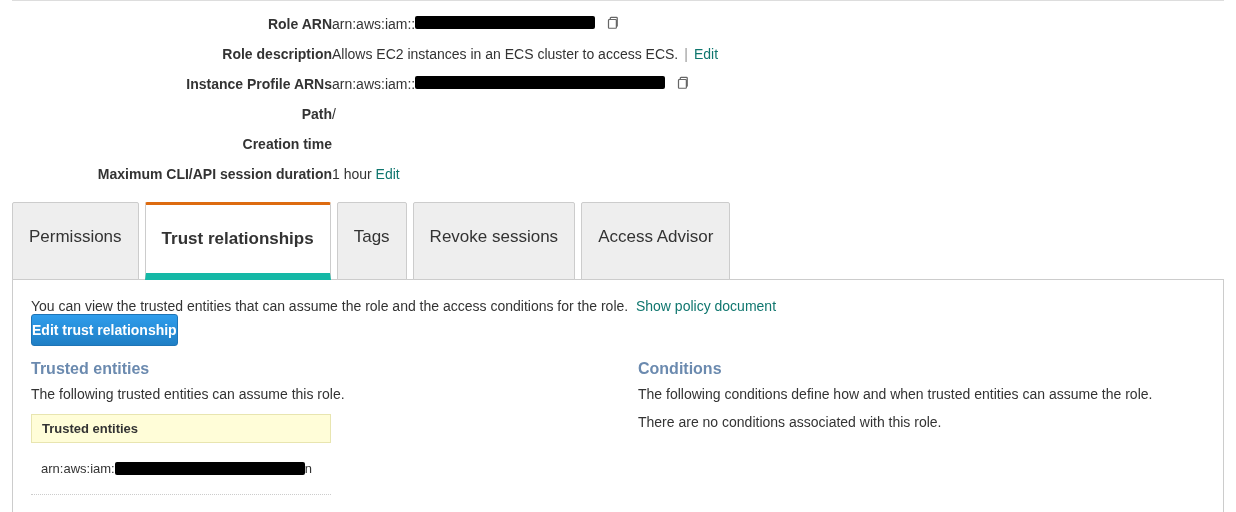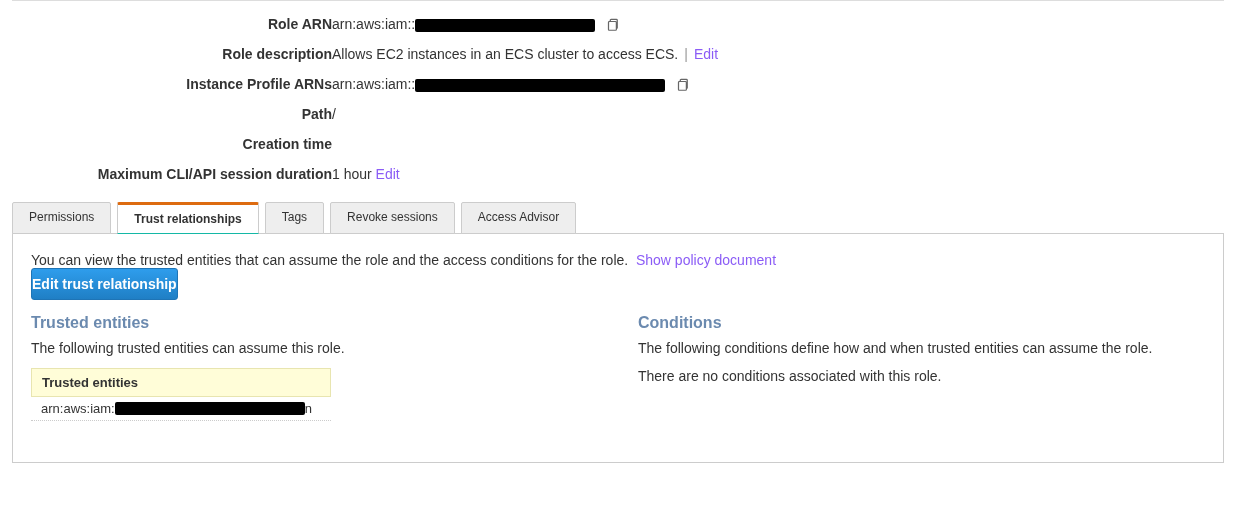--- a/index.html
+++ b/index.html
@@ -20,59 +20,59 @@
     .detail-label {
       width: 320px;
       text-align: right;
       font-weight: bold;
       color: #333;
     }
     .detail-value {
       flex: 1;
       color: #333;
       display: flex;
-      align-items: flex-end;
+      align-items: flex-start;
       flex-wrap: wrap;
     }
     .redacted {
       display: inline-block;
       background: #000;
       height: 13px;
       vertical-align: middle;
       border-radius: 2px;
     }
     .copy-icon {
       display: inline-flex;
       margin-left: 10px;
       cursor: pointer;
       color: #666;
     }
     .copy-icon svg { width: 14px; height: 14px; }
     .sep { color: #999; margin: 0 6px; }
-    .link { color: #8b5cf6; cursor: pointer; text-decoration: none; }
+    .link { color: #0f766e; cursor: pointer; text-decoration: none; }
 
     .tabs {
       display: flex;
       gap: 6px;
       border-bottom: 0;
       margin-top: 8px;
     }
     .tab {
-      padding: 7px 16px;
+      padding: 24px 16px;
       background: #eee;
       border: 1px solid #ccc;
       cursor: pointer;
-      font-size: 12px;
+      font-size: 17px;
       color: #333;
       border-radius: 2px 2px 0 0;
     }
     .tab.active {
       background: #fff;
       border-top: 3px solid #dd6b10;
-      border-bottom: 1px solid #14b8a6;
+      border-bottom: 7px solid #14b8a6;
       font-weight: bold;
       position: relative;
       z-index: 2;
     }
     .tab-panel {
       border: 1px solid #ccc;
       padding: 18px;
       margin-top: -1px;
       background: #fff;
       min-height: 230px;
@@ -101,21 +101,21 @@
     .section-text { margin-bottom: 12px; }
     .entity-header {
       background: #fffdd8;
       border: 1px solid #e8e5b0;
       padding: 6px 10px;
       font-weight: bold;
       font-size: 13px;
       width: 300px;
     }
     .entity-value {
-      padding: 4px 10px;
+      padding: 18px 10px;
       font-size: 13px;
       border-bottom: 1px dotted #ccc;
       width: 300px;
       display: flex;
       align-items: center;
     }
     hr.top { border: none; border-top: 1px solid #ddd; margin-bottom: 10px; }
   </style>
 </head>
 <body>

